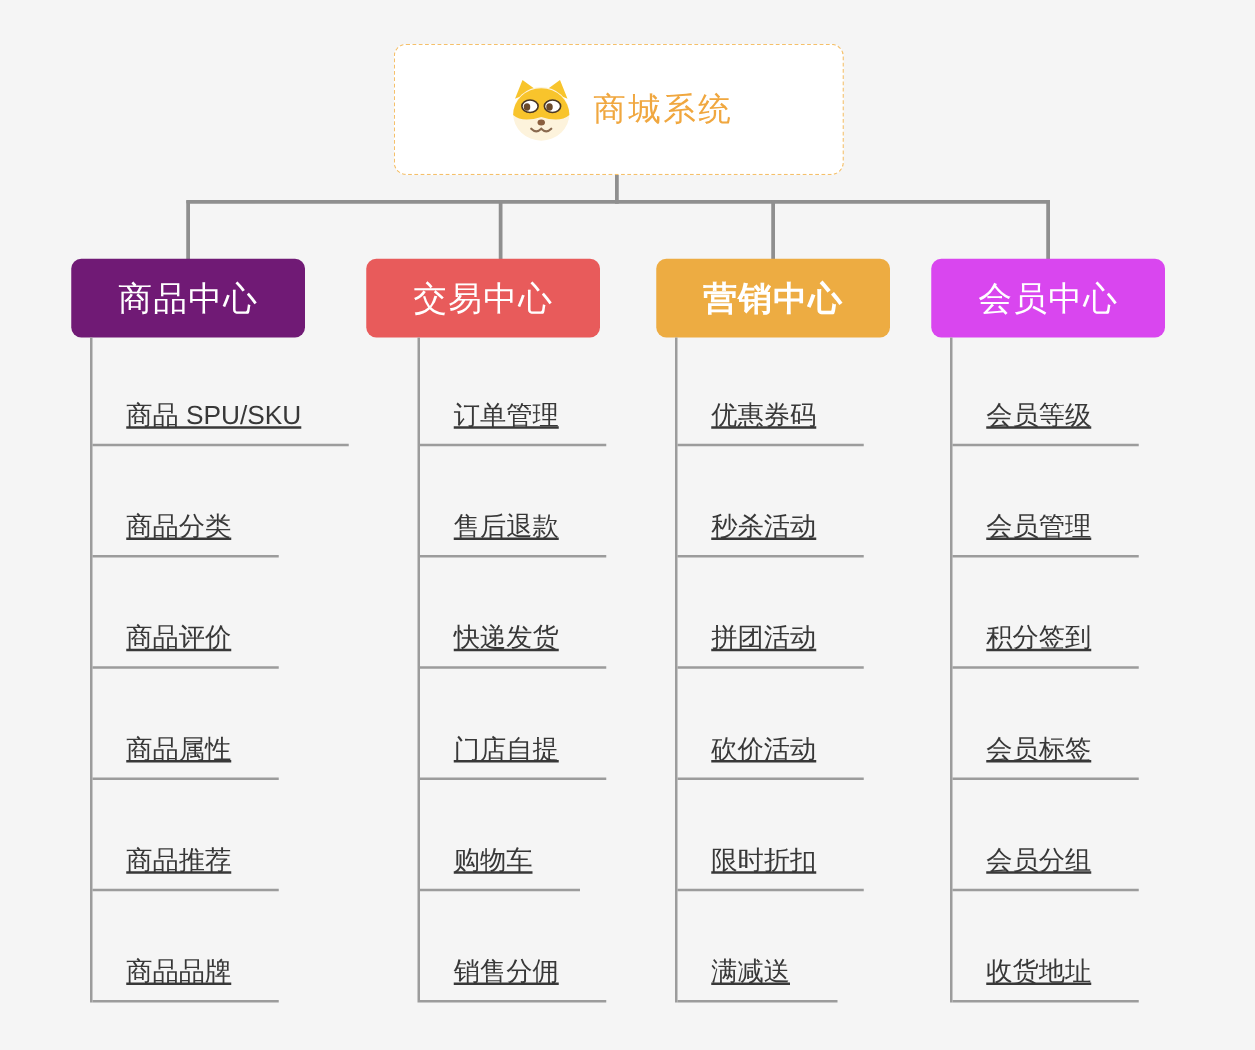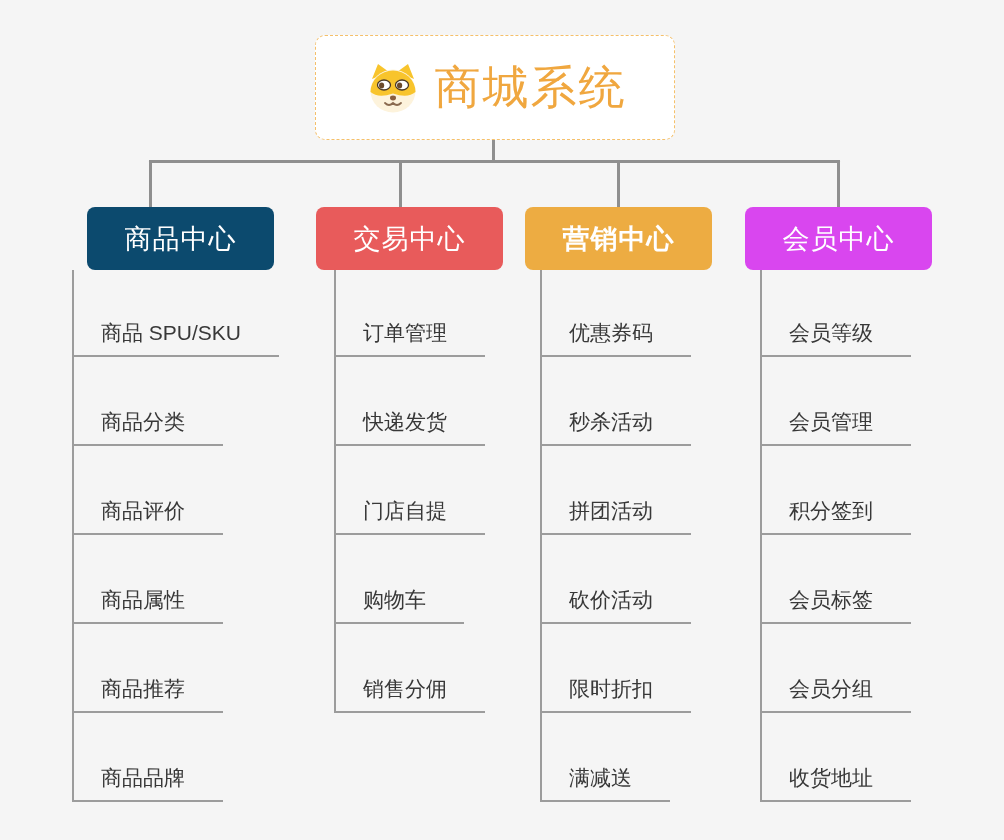--- a/index.html
+++ b/index.html
@@ -32,21 +32,21 @@
     border: 1px dashed var(--root-border, #F5C06A);
     border-radius: 10px;
     box-sizing: border-box;
     display: flex;
     align-items: center;
     justify-content: center;
     gap: 13px;
     cursor: pointer;
   }
   .root-title {
-    font-size: 46px;
+    font-size: 26px;
     letter-spacing: 2px;
     color: var(--root-text, #F0A73F);
     white-space: nowrap;
   }
 
   
   .branch-box {
     position: absolute;
     top: 207px;
     width: 187px; height: 63px;
@@ -56,21 +56,21 @@
     justify-content: center;
     cursor: pointer;
   }
   .branch-box .branch-label {
     color: #FFFFFF;
     font-size: 27px;
     letter-spacing: 1px;
     white-space: nowrap;
   }
   .branch-box.b0 { left: 57px; }
-  .branch-box.b1 { left: 316px; }
+  .branch-box.b1 { left: 293px; }
   .branch-box.b2 { left: 525px; }
   .branch-box.b3 { left: 745px; }
 
   
   .children {
     position: absolute;
     top: 270px;
     display: flex;
     flex-direction: column;
     align-items: flex-start;
@@ -83,20 +83,21 @@
 
   .child {
     margin-top: 50px;
     padding: 0 38px 7px 27px;
     border-bottom: 2px solid var(--underline, #9C9C9C);
     font-size: 21px;
     line-height: 30px;
     color: var(--child-text, #383838);
     white-space: nowrap;
     cursor: pointer;
+    text-decoration: underline;
   }
   .child:first-child { margin-top: 48px; }
 </style>
 </head>
 <body>
 
 <div class="canvas">
 
   <div class="conn root-stem"></div>
   <div class="conn h-line"></div>
@@ -114,21 +115,21 @@
       <ellipse cx="20" cy="23" rx="6.5" ry="5" fill="#FFFFFF" stroke="#4A3826" stroke-width="1.3"></ellipse>
       <ellipse cx="17.6" cy="23.5" rx="2.6" ry="3" fill="#6B4A2B"></ellipse>
       <ellipse cx="38" cy="23" rx="6.5" ry="5" fill="#FFFFFF" stroke="#4A3826" stroke-width="1.3"></ellipse>
       <ellipse cx="35.6" cy="23.5" rx="2.6" ry="3" fill="#6B4A2B"></ellipse>
       <ellipse cx="29" cy="36" rx="3" ry="2.4" fill="#8A5F3F"></ellipse>
       <path d="M21 41 Q25 45 29 41 Q33 45 37 41" fill="none" stroke="#8A6A4F" stroke-width="1.8" stroke-linecap="round"></path>
     </svg>
     <span class="root-title">商城系统</span>
   </div>
 
-  <div class="branch-box b0" style="background-color: #0c4a6e; margin-left: 30px;">
+  <div class="branch-box b0" style="background-color: #701a75;">
     <span class="branch-label">商品中心</span>
   </div>
   <div class="branch-box b1" style="background-color: rgb(232, 91, 91);">
     <span class="branch-label">交易中心</span>
   </div>
   <div class="branch-box b2" style="background-color: rgb(237, 172, 66); font-weight: bold;">
     <span class="branch-label">营销中心</span>
   </div>
   <div class="branch-box b3" style="background-color: #d946ef;">
     <span class="branch-label">会员中心</span>
@@ -138,20 +139,21 @@
     <div class="child">商品 SPU/SKU</div>
     <div class="child">商品分类</div>
     <div class="child">商品评价</div>
     <div class="child">商品属性</div>
     <div class="child">商品推荐</div>
     <div class="child">商品品牌</div>
   </div>
 
   <div class="children col1">
     <div class="child">订单管理</div>
+    <div class="child">售后退款</div>
     <div class="child">快递发货</div>
     <div class="child">门店自提</div>
     <div class="child">购物车</div>
     <div class="child">销售分佣</div>
   </div>
 
   <div class="children col2">
     <div class="child">优惠券码</div>
     <div class="child">秒杀活动</div>
     <div class="child">拼团活动</div>

